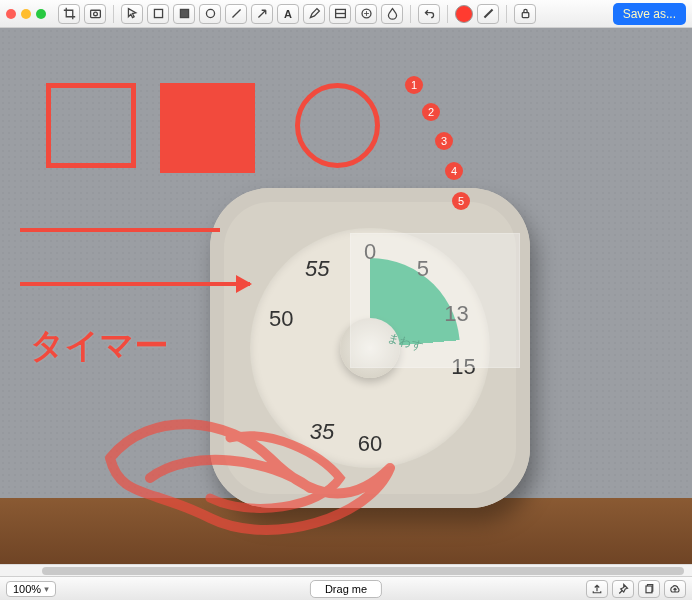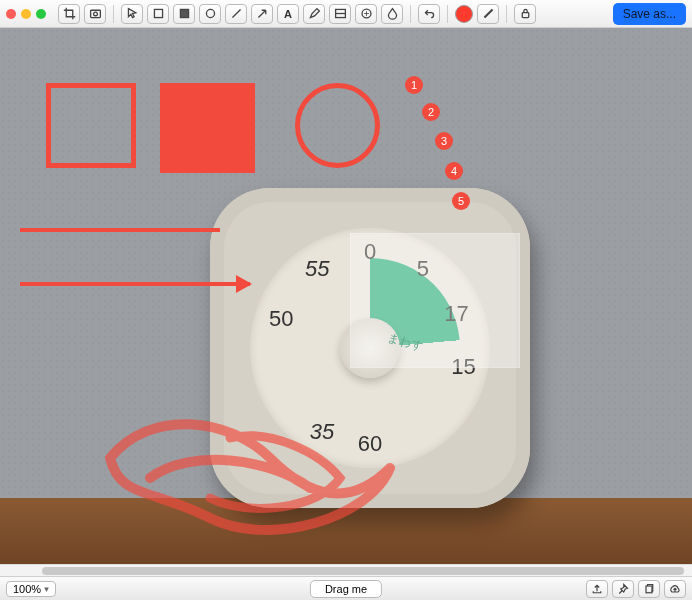--- a/index.html
+++ b/index.html
@@ -11,21 +11,21 @@
   .win-dots { display:flex; gap:5px; margin-right:8px;}
   .dot { width:10px; height:10px; border-radius:50%; }
   .dot.r{ background:#ff5f57;} .dot.y{ background:#ffbd2e;} .dot.g{ background:#28c941;}
   .tbtn { width:22px; height:20px; border:1px solid #bbb; border-radius:4px; background:linear-gradient(#fff,#eee); display:flex; align-items:center; justify-content:center; font-size:11px; color:#333; cursor:pointer;}
   .tbtn svg { width:13px; height:13px; stroke:#444; fill:none; stroke-width:1.6;}
   .tbtn.sq svg rect{ fill:none;}
   .tbtn.fill svg rect{ fill:#555;}
   .sep { width:1px; height:18px; background:#ccc; margin:0 3px;}
   .spacer { flex:1;}
   .color-swatch { width:18px; height:18px; border-radius:50%; background:#ff3b30; border:1px solid #999;}
-  .save-btn { background:#1a73ff; color:#0f172a; font-size:12px; border:none; border-radius:5px; padding:4px 10px; cursor:pointer; margin-left:6px;}
+  .save-btn { background:#1a73ff; color:#fef9c3; font-size:12px; border:none; border-radius:5px; padding:4px 10px; cursor:pointer; margin-left:6px;}
   .lock svg{ stroke:#444;}
 
   
   .canvas-wrap { position:relative; flex:1; overflow:hidden; background:#666;}
   .scene { position:absolute; inset:0; }
   
   .wall { position:absolute; top:0; left:0; right:0; height:470px; background:#9b9ea3; }
   .wall::after{ content:""; position:absolute; inset:0; background-image: radial-gradient(rgba(0,0,0,.05) 1px, transparent 1px); background-size:6px 6px; opacity:.6;}
   .table { position:absolute; left:0; right:0; top:470px; bottom:0; background:linear-gradient(#8a5a33,#6f4425);}
   
@@ -164,21 +164,21 @@
     <div class="wall"></div>
     <div class="table"></div>
 
     <div class="timer">
       <div class="face">
         <div class="wedge"></div>
         <div class="knob"></div>
         <span class="wedge-label">まわす</span>
         <span class="tick-num" style="left:50%; top:10%;">0</span>
         <span class="tick-num" style="left:72%; top:17%;">5</span>
-        <span class="tick-num" style="left:86%; top:36%;">17</span>
+        <span class="tick-num" style="left:86%; top:36%;">13</span>
         <span class="tick-num" style="left:89%; top:58%;">15</span>
         <span class="tick-num" style="left:50%; top:90%;">60</span>
         <span class="tick-num" style="left:30%; top:85%;font-style:italic;">35</span>
         <span class="tick-num" style="left:13%; top:38%;text-align:right;">50</span>
         <span class="tick-num" style="left:28%; top:17%;font-style:italic;">55</span>
       </div>
     </div>
 
     <div class="highlight-box"></div>
 
@@ -187,20 +187,21 @@
     <div class="anno red-circle-outline" style="left:295px; top:55px; width:85px; height:85px;"></div>
 
     <div class="anno step" style="left:405px; top:48px;">1</div>
     <div class="anno step" style="left:422px; top:75px;">2</div>
     <div class="anno step" style="left:435px; top:104px;">3</div>
     <div class="anno step" style="left:445px; top:134px;">4</div>
     <div class="anno step" style="left:452px; top:164px;">5</div>
 
     <div class="anno red-line" style="left:20px; top:200px; width:200px;"></div>
     <div class="anno arrow" style="left:20px; top:254px; width:230px;"></div>
+    <div class="anno anno-text" style="left:30px; top:295px;">タイマー</div>
 
     <svg class="scribble" style="left:90px; top:370px; width:320px; height:160px;" viewBox="0 0 320 160">
       <path d="M20 60 C 60 10, 140 20, 180 60 S 260 110, 300 70 C 280 120, 180 150, 120 120 S 30 100, 20 60 Z
                M60 80 C 100 50, 180 60, 220 90" fill="none" stroke="#f24a3d" stroke-width="10" stroke-linecap="round" stroke-linejoin="round"></path>
       <path d="M140 40 C 180 30, 230 55, 250 80 C 230 110, 160 120, 120 100" fill="none" stroke="#f24a3d" stroke-width="9" stroke-linecap="round"></path>
     </svg>
   </div>
 </div>
 
 <div class="hscrollbar">

